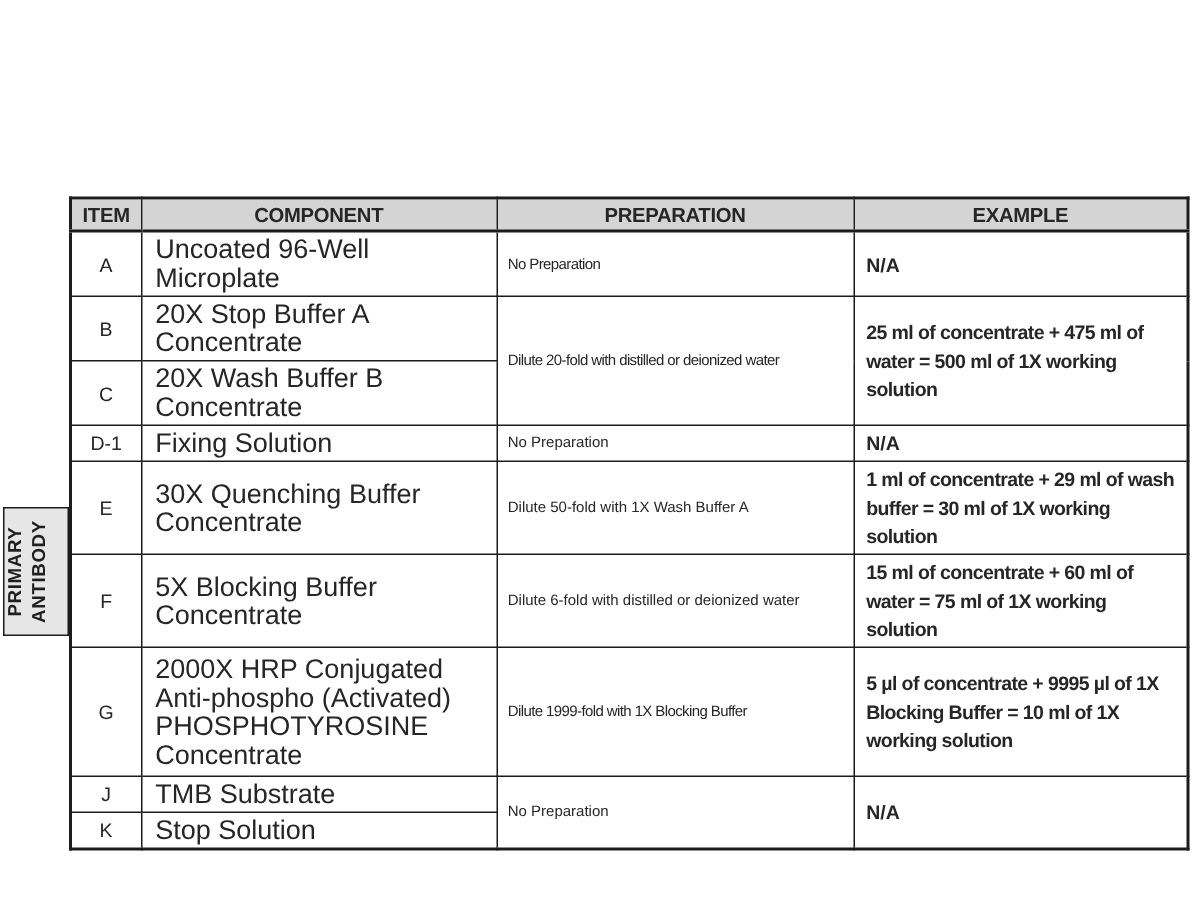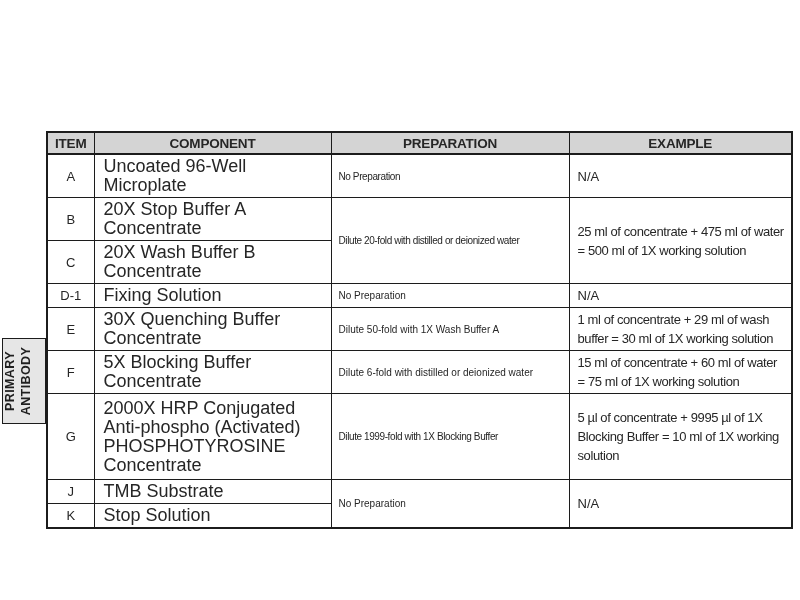--- a/index.html
+++ b/index.html
@@ -27,21 +27,21 @@
   }
   .kit th{
     background:var(--header-bg);
     font-size:13.5px;font-weight:bold;text-align:center;
     padding:1px 0;letter-spacing:-0.2px;
     border-bottom:2px solid var(--border-color);
   }
   td.item{text-align:center;font-size:13px;padding:0;}
   td.comp{font-size:18px;line-height:19px;padding:2px 26px 2px 9px;}
   td.prep{font-size:10px;line-height:19px;padding:2px 6px 2px 7px;}
-  td.ex{font-size:13px;line-height:19px;padding:2px 5px 2px 8px;}
+  td.ex{font-size:13px;line-height:19px;padding:2px 5px 2px 8px;font-weight:bold;}
   .cond{font-size:12px;letter-spacing:-0.4px;line-height:18px;}
   .nowrap{white-space:nowrap;}
 
   tr.rh-head{height:22px;}
   tr.rh-a{height:22px;}
   tr.rh-b{height:34px;}
   tr.rh-c{height:30px;}
   tr.rh-d{height:23px;}
   tr.rh-e{height:38px;}
   tr.rh-f{height:41px;}

